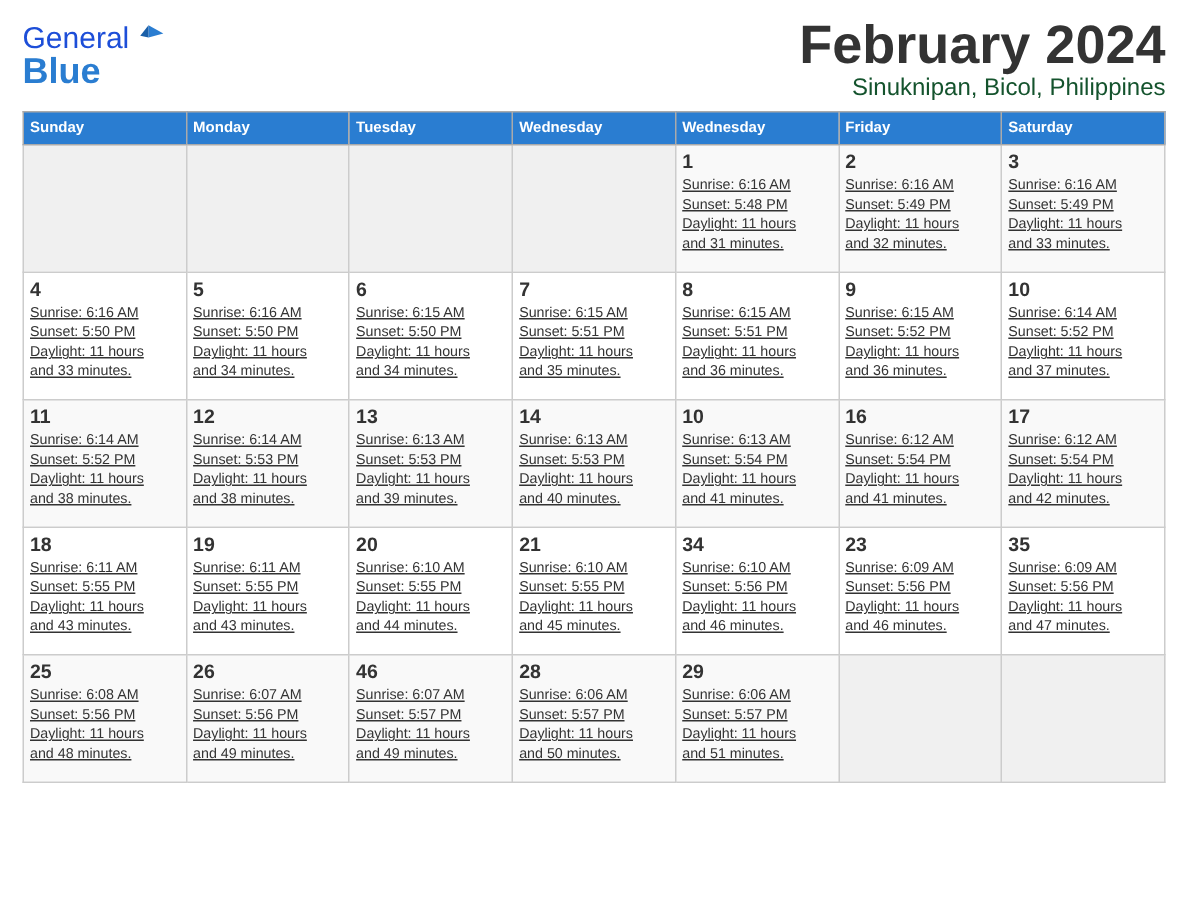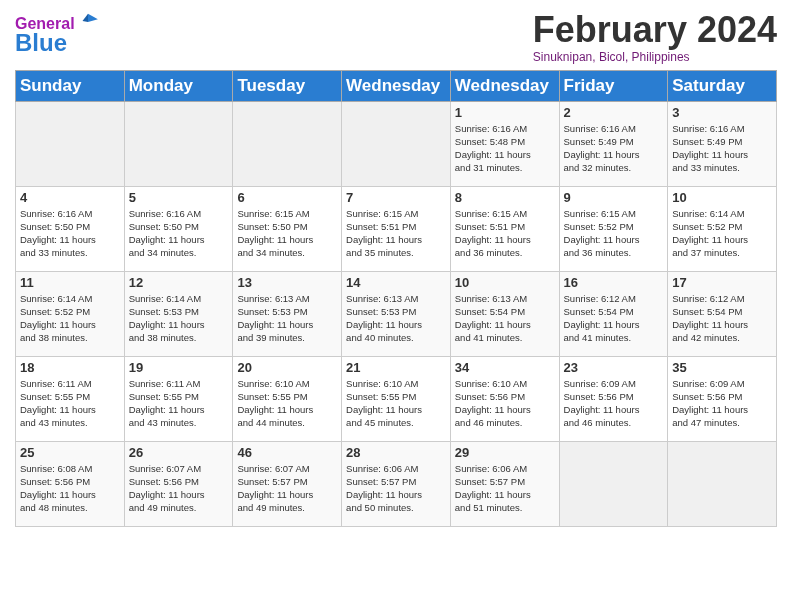--- a/index.html
+++ b/index.html
@@ -16,40 +16,41 @@
       align-items: flex-start;
       margin-bottom: 6px;
     }
     .logo {
       display: flex;
       flex-direction: column;
       align-items: flex-start;
       padding-top: 5px;
     }
     .title-section {
+      text-align: right;
     }
     .calendar-title {
       font-size: 36px;
       font-weight: bold;
       color: #333;
       line-height: 1.1;
     }
     .calendar-subtitle {
-      font-size: 12px;
-      color: #701a75;
+      font-size: 16px;
+      color: #14532d;
     }
     table {
       width: 100%;
       border-collapse: collapse;
       table-layout: fixed;
     }
     thead tr th {
       background-color: #2a7dd1;
       color: #fff;
-      font-size: 17px;
+      font-size: 10px;
       font-weight: bold;
       padding: 5px 4px;
       text-align: left;
       border: 1px solid #aaa;
     }
     tbody tr td {
       vertical-align: top;
       border: 1px solid #ccc;
       padding: 3px 4px;
       height: 85px;
@@ -64,32 +65,33 @@
       font-size: 13px;
       font-weight: bold;
       color: #333;
       display: block;
       margin-bottom: 2px;
     }
     .day-info {
       font-size: 9.5px;
       color: #333;
       line-height: 1.4;
+      text-decoration: underline;
     }
     .empty-cell {
       background: #f0f0f0 !important;
     }
   </style>
 </head>
 <body>
 
 <div class="header-section">
   <div class="logo">
     <div style="display:flex;align-items:center;">
-      <span style="font-size:16px;font-weight:bold;color:#a21caf;">General</span>
+      <span style="font-size:20px;font-weight:normal;color:#1d4ed8;">General</span>
       <svg width="22" height="22" viewBox="0 0 40 40" style="margin-left:2px;margin-top:-4px;">
         <polygon points="20,5 38,15 20,20" fill="#2a7dd1"></polygon>
         <polygon points="20,5 10,18 20,20" fill="#1a5fa8"></polygon>
       </svg>
     </div>
     <span style="font-size:24px;font-weight:bold;color:#2a7dd1;margin-top:-4px;">Blue</span>
   </div>
   <div class="title-section">
     <div class="calendar-title">February 2024</div>
     <div class="calendar-subtitle">Sinuknipan, Bicol, Philippines</div>

